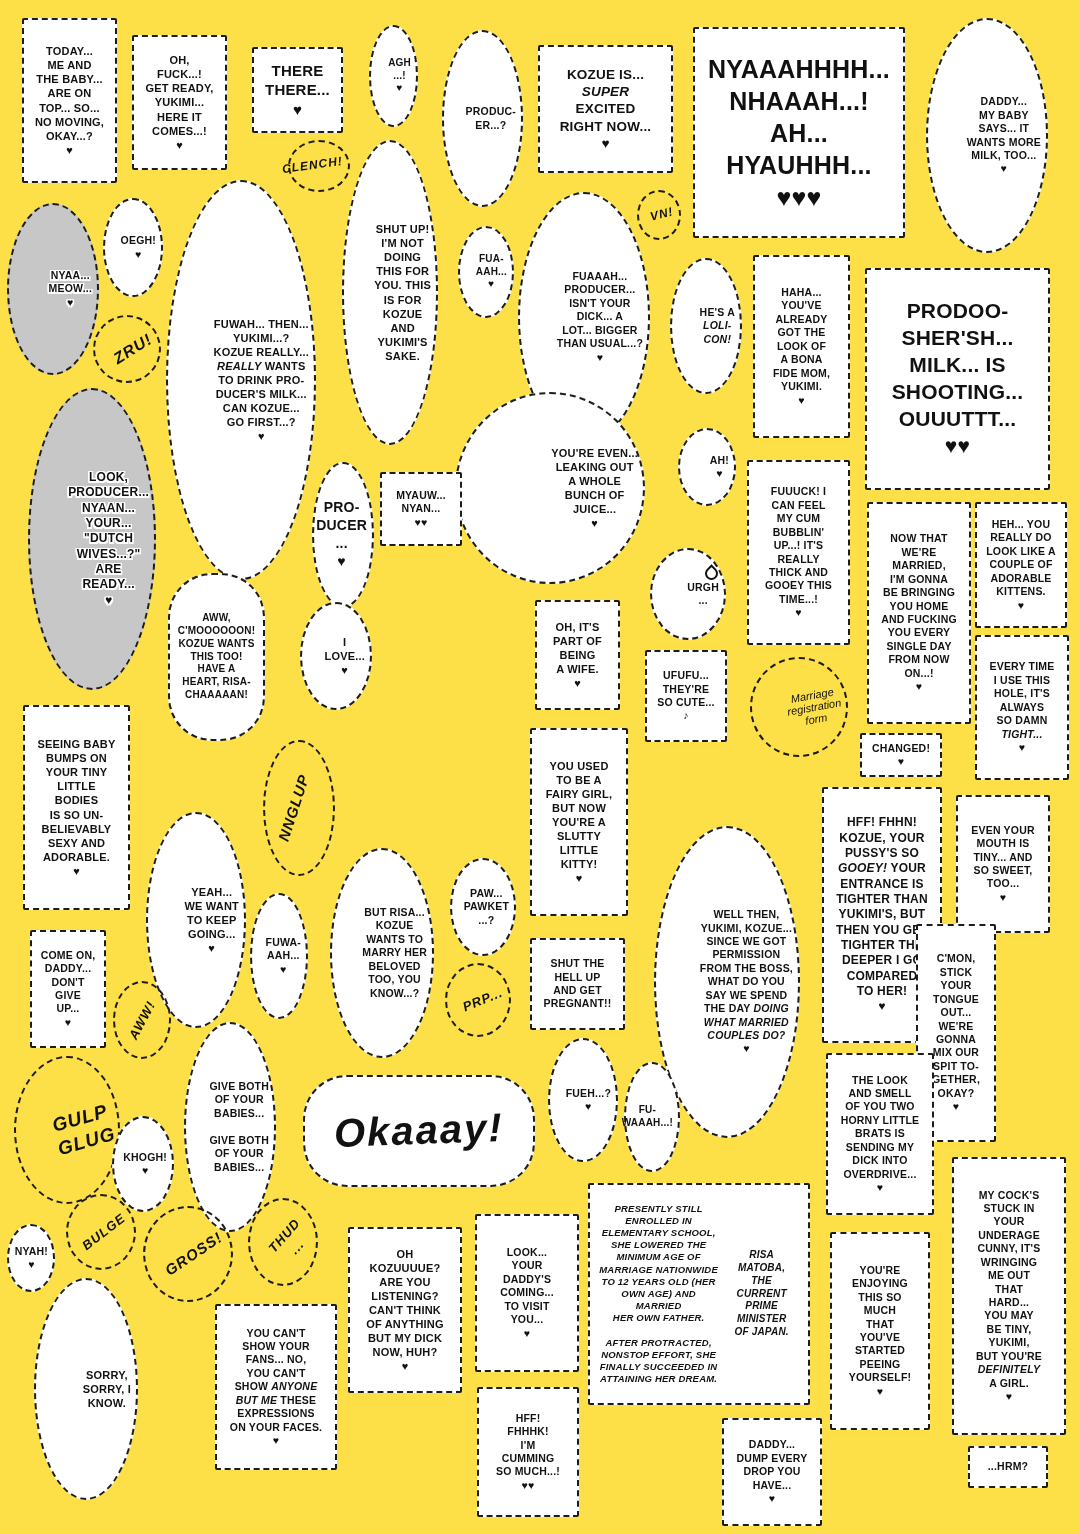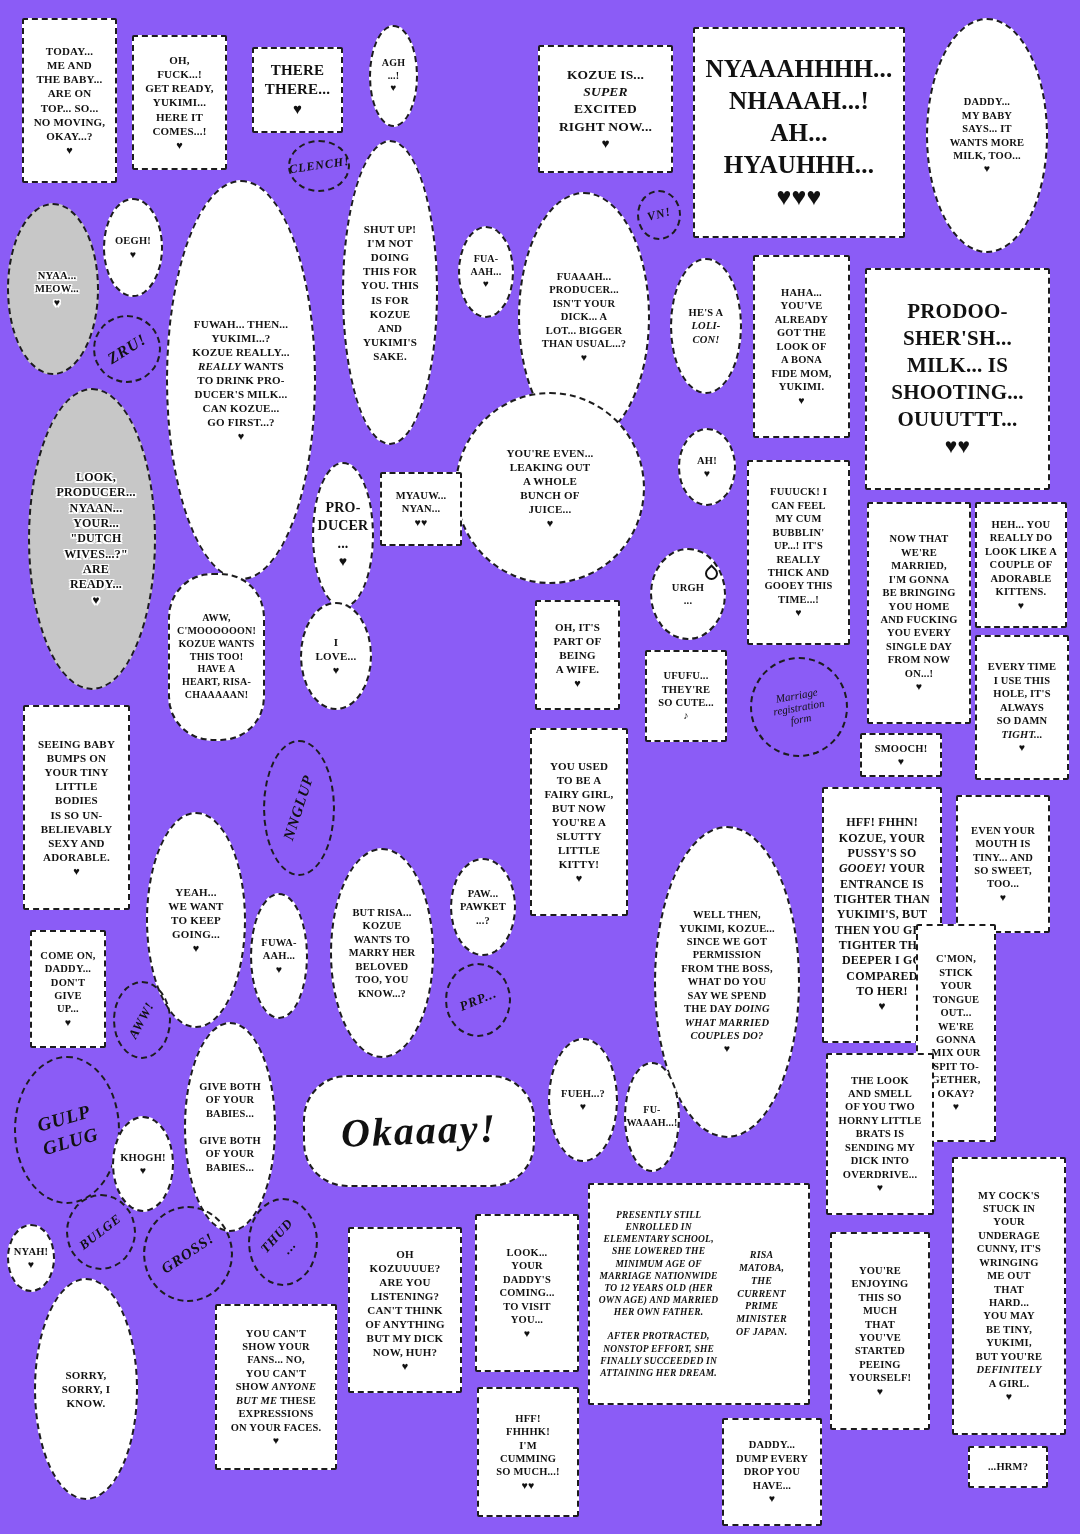--- a/index.html
+++ b/index.html
@@ -1,22 +1,22 @@
 <!DOCTYPE html>
 <html><head>
 <meta charset="utf-8">
 <style>
   html,body{margin:0;padding:0;background:#ffffff;}
-  #canvas{position:relative;width:1080px;height:1534px;background:#8b5cf6;
-    font-family:Liberation Serif, serif;overflow:hidden;color:#111;}
+  #canvas{position:relative;width:1080px;height:1534px;background:#fde047;
+    font-family:Liberation Sans, sans-serif;overflow:hidden;color:#111;}
   .bub{position:absolute;display:flex;align-items:center;justify-content:center;
     text-align:center;font-weight:bold;border:2px dashed #1c1c1c;background:#fff;
     box-sizing:border-box;padding:5px;}
   .bub .t{white-space:pre-line;line-height:1.28;letter-spacing:.2px;display:block;}
-  .ell{border-radius:50%;}
+  .ell{border-radius:50%;justify-content:flex-end;}
   .rect{border-radius:2px;}
   .rrect{border-radius:44px;}
   .gray{background:#c7c7c7;}
   .gray .t{text-shadow:-1.5px -1.5px 0 #fff,1.5px -1.5px 0 #fff,-1.5px 1.5px 0 #fff,
     1.5px 1.5px 0 #fff,0 -1.5px 0 #fff,0 1.5px 0 #fff,-1.5px 0 0 #fff,1.5px 0 0 #fff;margin-left:8px;}
   .em{font-style:italic;font-weight:bold;}
   .sfx{background:transparent;}
   .sfx .t{font-style:italic;font-weight:bold;letter-spacing:1px;}
   .script{border-style:dashed;}
   .script .t{font-style:italic;letter-spacing:2px;}
@@ -55,20 +55,24 @@
 ♥</span>
     </div>
   <div class="bub ell sfx" style="left:288px;top:140px;width:62px;height:52px;font-size:12px">
       <span class="t" style="transform:rotate(-8deg)">CLENCH!</span>
     </div>
   <div class="bub ell" style="left:369px;top:25px;width:49px;height:102px;font-size:10px">
       <span class="t">AGH
 ...!
 ♥</span>
     </div>
+  <div class="bub ell" style="left:442px;top:30px;width:81px;height:177px;font-size:10.5px">
+      <span class="t">PRODUC-
+ER...?</span>
+    </div>
   <div class="bub rect" style="left:538px;top:45px;width:135px;height:128px;font-size:13.5px">
       <span class="t">KOZUE IS...
 <b class="em">SUPER</b>
 EXCITED
 RIGHT NOW...
 ♥</span>
     </div>
   <div class="bub ell sfx" style="left:637px;top:190px;width:44px;height:50px;font-size:12px">
       <span class="t" style="transform:rotate(-14deg)">VN!</span>
     </div>
@@ -263,21 +267,21 @@
 THEY'RE
 SO CUTE...
 ♪</span>
     </div>
   <div class="bub ell sfx hand" style="left:750px;top:657px;width:98px;height:100px;font-size:11px">
       <span class="t" style="transform:rotate(-10deg)">Marriage
 registration
 form</span>
     </div>
   <div class="bub rect" style="left:860px;top:733px;width:82px;height:44px;font-size:10.5px;padding:2px">
-      <span class="t">SMOOCH!
+      <span class="t">CHANGED!
 ♥</span>
     </div>
   <div class="bub rect" style="left:975px;top:635px;width:94px;height:145px;font-size:10.5px">
       <span class="t">EVERY TIME
 I USE THIS
 HOLE, IT'S
 ALWAYS
 SO DAMN
 <b class="em">TIGHT...</b>
 ♥</span>
@@ -391,20 +395,26 @@
   <div class="bub ell" style="left:450px;top:858px;width:66px;height:98px;font-size:10.5px">
       <span class="t">PAW...
 PAWKET
 ...?</span>
     </div>
   <div class="bub ell sfx" style="left:113px;top:981px;width:58px;height:78px;font-size:13px">
       <span class="t" style="transform:rotate(-62deg)">AWW!</span>
     </div>
   <div class="bub ell sfx" style="left:445px;top:963px;width:66px;height:74px;font-size:13px">
       <span class="t" style="transform:rotate(-22deg)">PRP...</span>
+    </div>
+  <div class="bub rect" style="left:530px;top:938px;width:95px;height:92px;font-size:10.5px">
+      <span class="t">SHUT THE
+HELL UP
+AND GET
+PREGNANT!!</span>
     </div>
 
   <div class="bub ell sfx" style="left:14px;top:1056px;width:106px;height:148px;font-size:19px">
       <span class="t" style="transform:rotate(-16deg)">GULP
 GLUG</span>
     </div>
   <div class="bub ell" style="left:184px;top:1022px;width:92px;height:210px;font-size:10.5px">
       <span class="t">GIVE BOTH
 OF YOUR
 BABIES...

